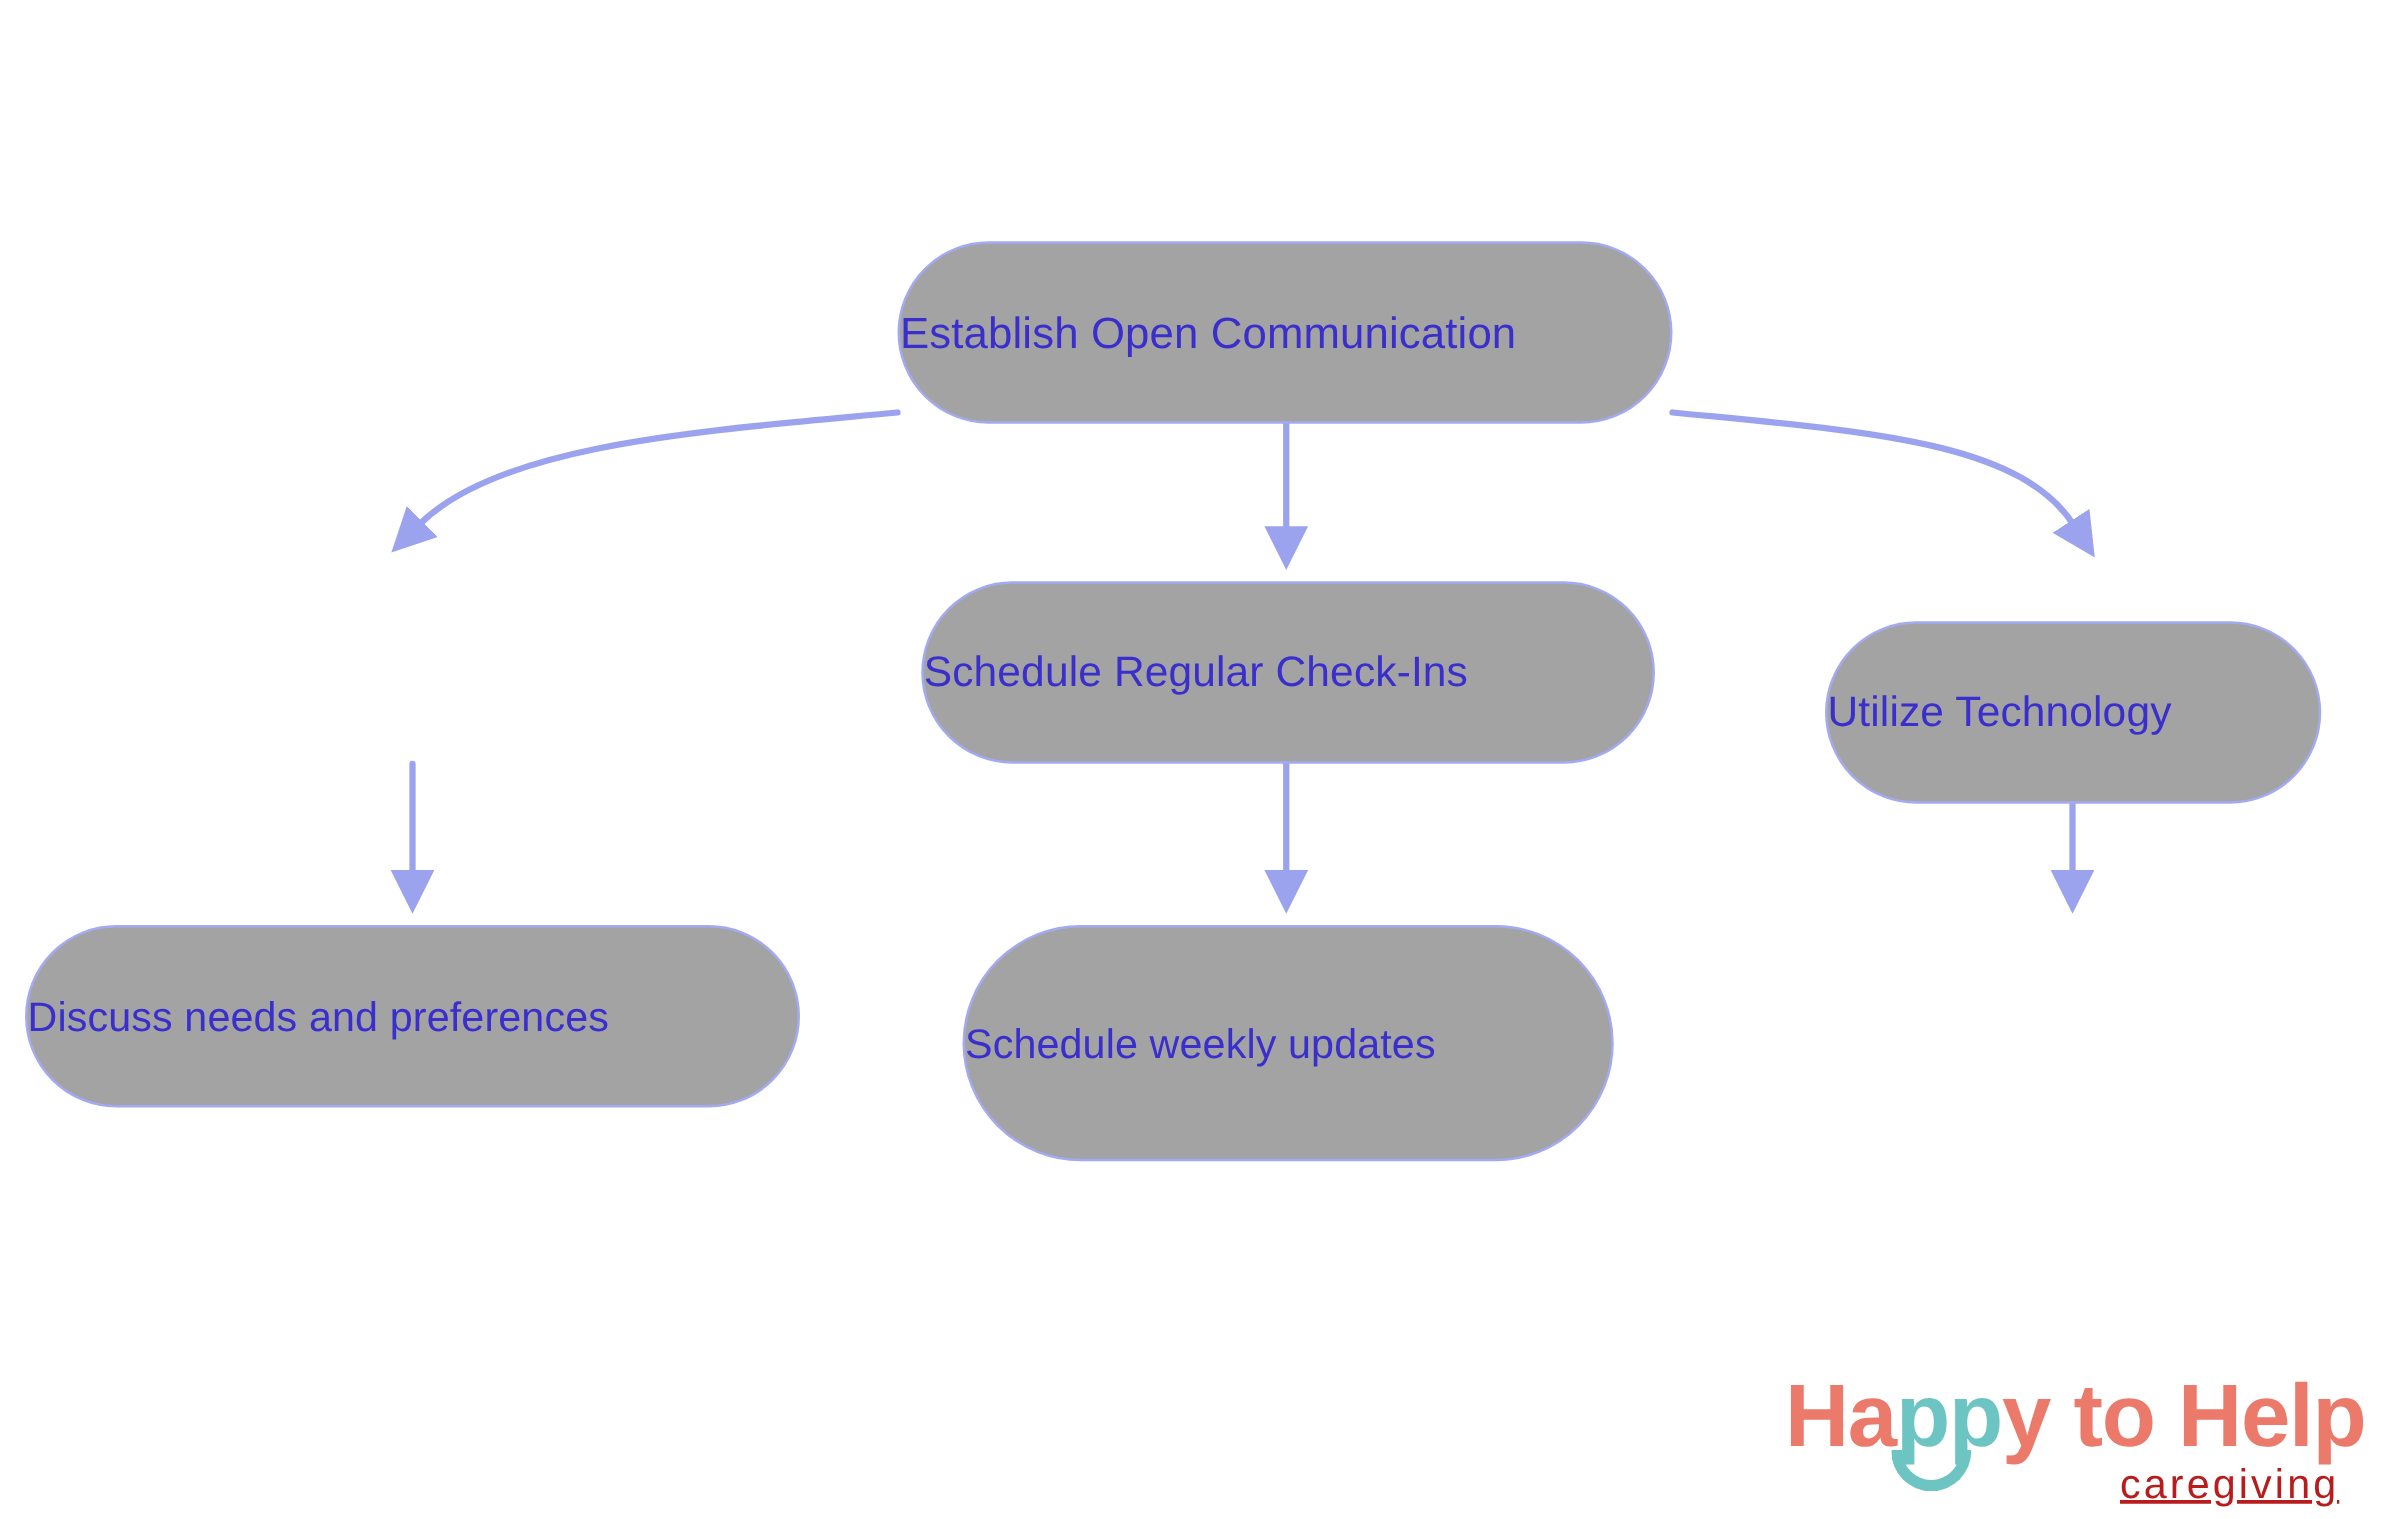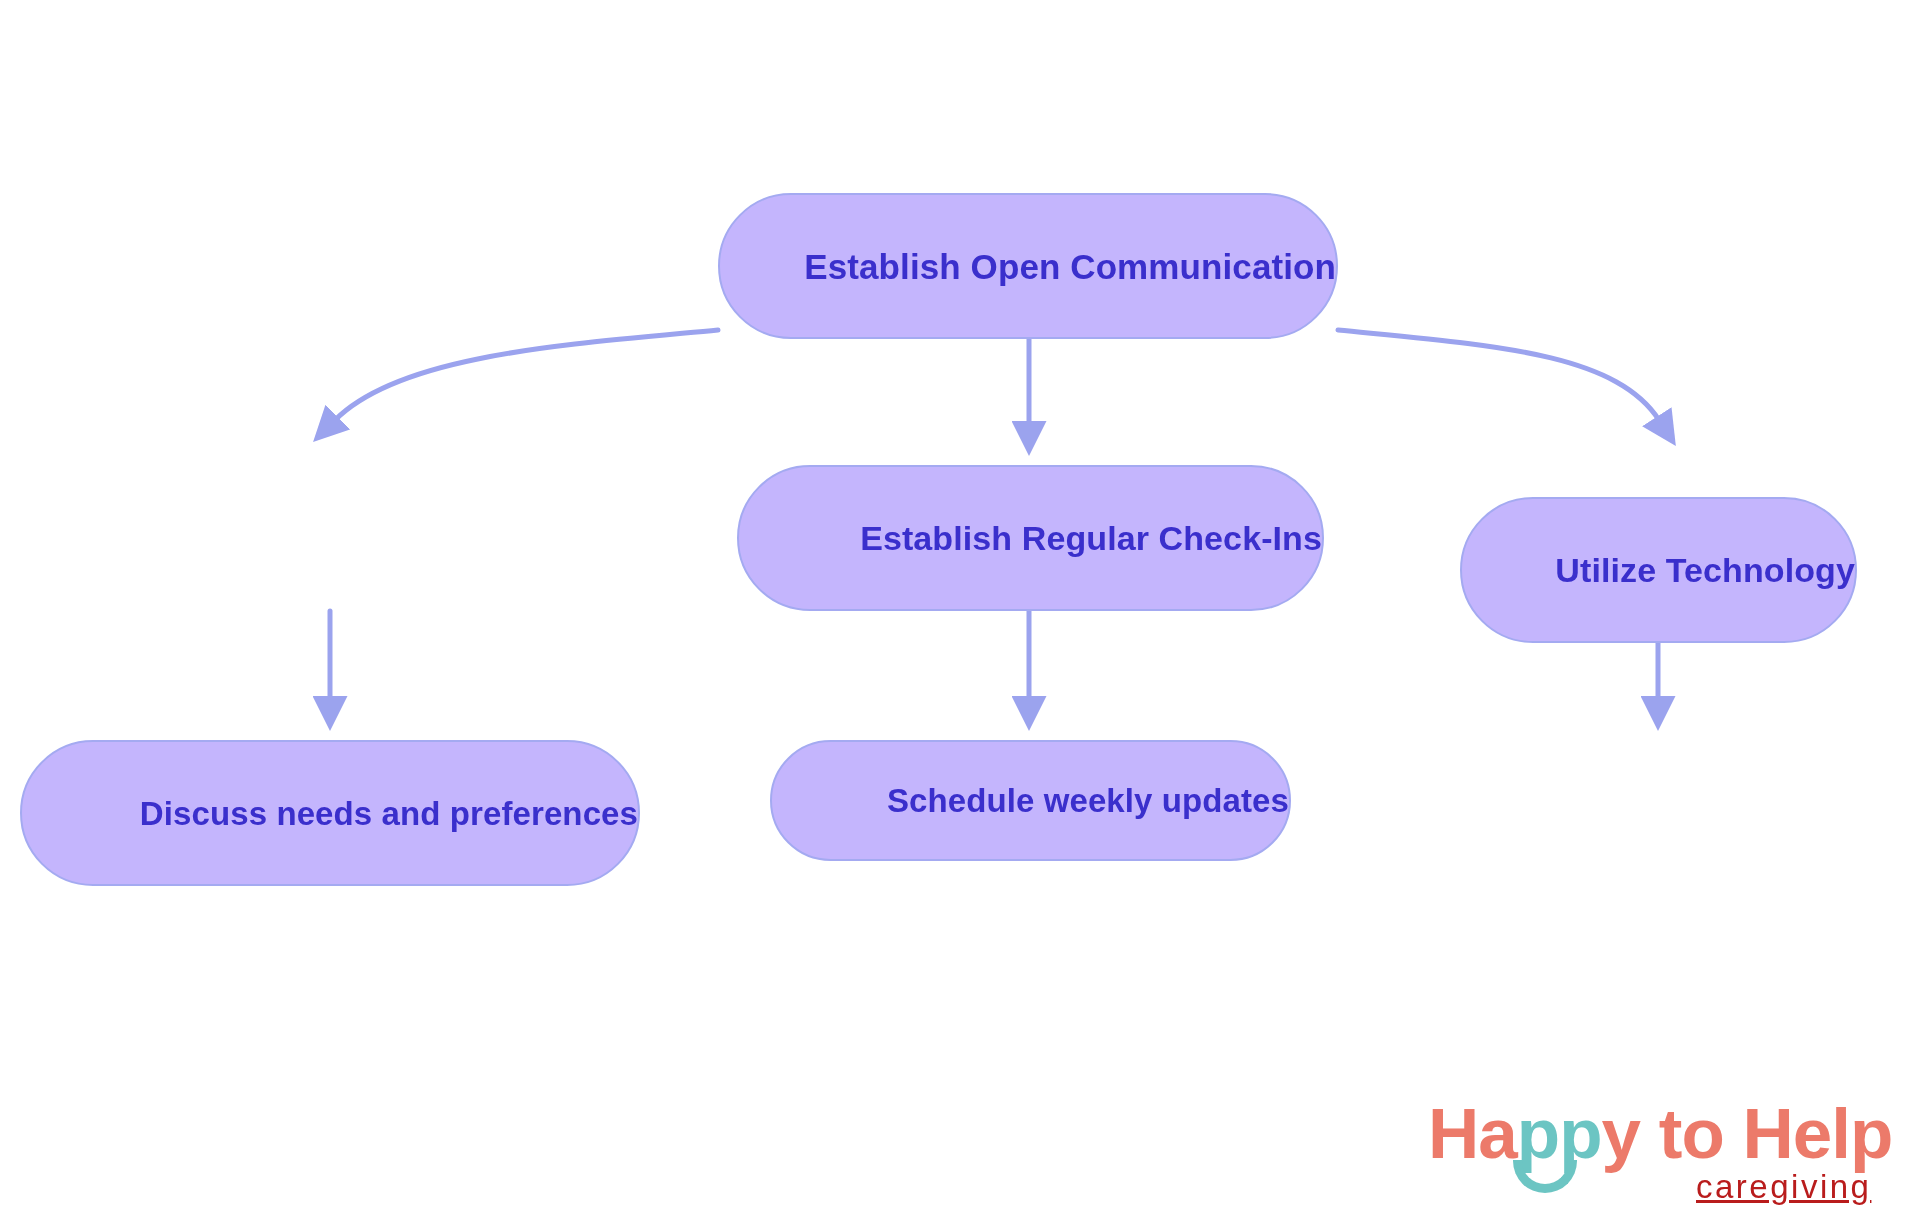--- a/index.html
+++ b/index.html
@@ -24,30 +24,29 @@
     position: absolute;
     left: 0;
     top: 0;
     width: 1920px;
     height: 1215px;
     pointer-events: none;
   }
   .node {
     position: absolute;
     box-sizing: border-box;
-    background: #c4b5fd;
+    background: #a3a3a3;
     border: 2px solid #a4aaf1;
     border-radius: 999px;
     display: flex;
     align-items: center;
-    justify-content: flex-end;
+    justify-content: flex-start;
     color: #3a2fcc;
     letter-spacing: 0.1px;
     white-space: nowrap;
-    font-weight: bold;
   }
   .node-label {
     display: block;
     line-height: 1;
   }
 
   
   #node-root {
     left: 718px;
     top: 193px;
@@ -83,21 +82,21 @@
     left: 20px;
     top: 740px;
     width: 620px;
     height: 146px;
     font-size: 33px;
   }
   #node-schedule {
     left: 770px;
     top: 740px;
     width: 521px;
-    height: 121px;
+    height: 189px;
     font-size: 33px;
   }
   #node-notes {
     left: 1425px;
     top: 740px;
     width: 465px;
     height: 146px;
     font-size: 33px;
   }
 
@@ -171,21 +170,21 @@
 
     <path d="M 1658,611 L 1658,700" fill="none" stroke="#9ba3ee" stroke-width="5" stroke-linecap="round" marker-end="url(#arrowhead)"></path>
   </svg>
 
   <div class="node" id="node-root">
     <span class="node-label">Establish Open Communication</span>
   </div>
 
 
   <div class="node" id="node-checkins">
-    <span class="node-label">Establish Regular Check-Ins</span>
+    <span class="node-label">Schedule Regular Check-Ins</span>
   </div>
 
   <div class="node" id="node-technology">
     <span class="node-label">Utilize Technology</span>
   </div>
 
   <div class="node" id="node-discuss">
     <span class="node-label">Discuss needs and preferences</span>
   </div>
 

